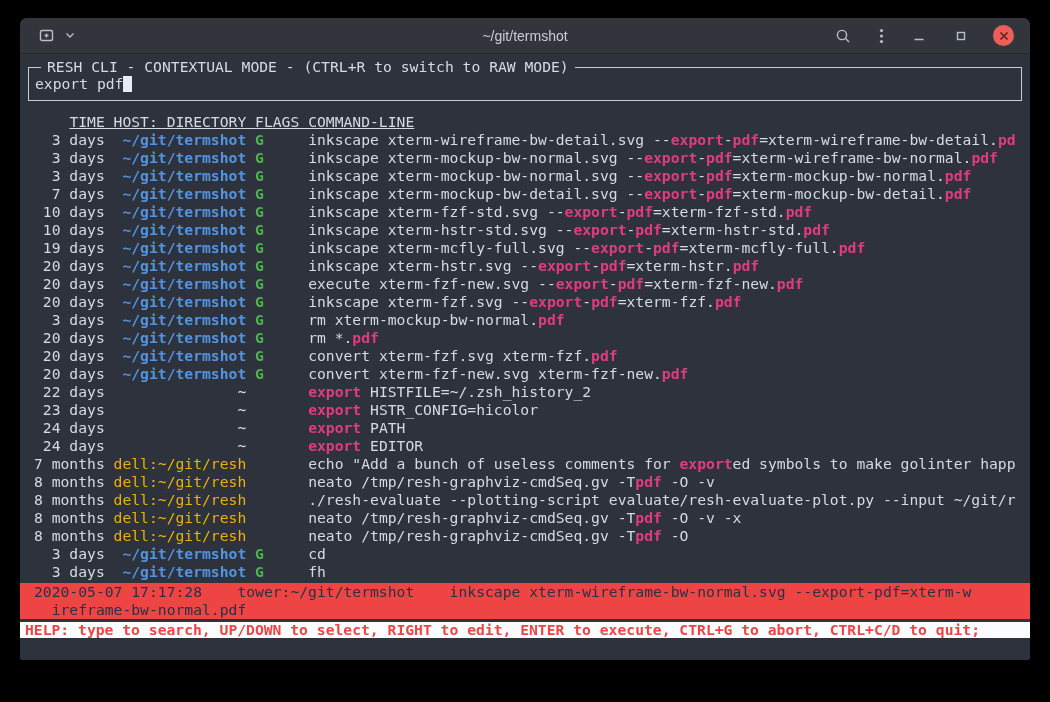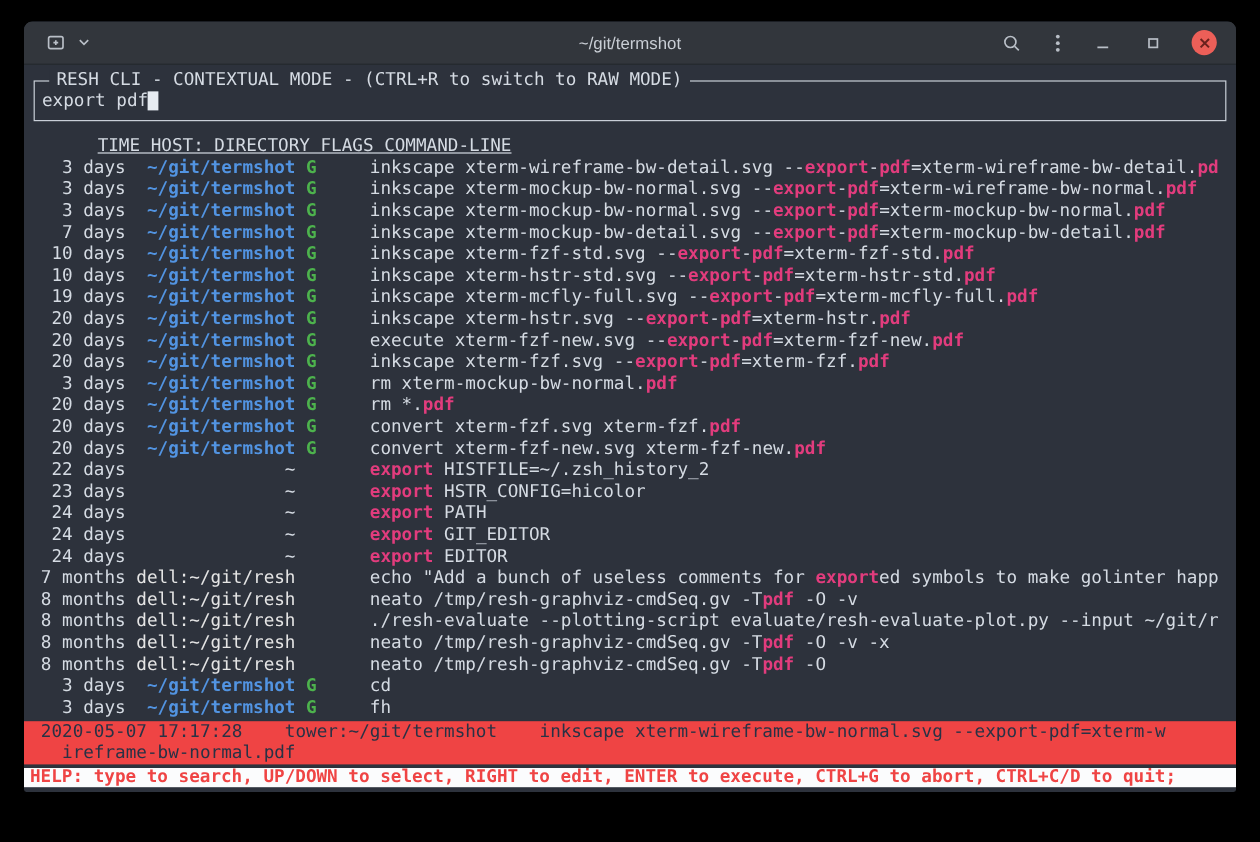--- a/index.html
+++ b/index.html
@@ -42,26 +42,26 @@
     margin: 0 8px; height: 34px; border: 1px solid #c9cfd8; position: relative;
     display: flex; align-items: center; padding: 0 6px;
   }
   .frame-label {
     position: absolute; top: -10px; left: 12px; background: #2d323c;
     padding: 0 6px; white-space: pre; line-height: 18px;
   }
   .query { display: inline-flex; align-items: center; white-space: pre; }
   .cursor { display: inline-block; width: 9px; height: 16px; background: #e7ecf2; }
 
-  .hdr { margin-top: 12px; padding-left: 14px; white-space: pre; height: 18px; margin-left: 12px; }
+  .hdr { margin-top: 12px; padding-left: 14px; white-space: pre; height: 18px; }
   .hdr .u { text-decoration: underline; }
 
   .row { padding-left: 14px; white-space: pre; height: 18px; overflow: hidden; }
   .h-local  { color: #5294e2; font-weight: bold; }
-  .h-remote { color: #e5e5e5; text-align: center; }
+  .h-remote { color: #eab308; text-align: center; }
   .h-home   { color: #d5dbe3; }
   .flag { color: #4db34d; font-weight: bold; }
   .m { color: #e23c7d; font-weight: bold; }
   .row.selected { background: #f1f2f4; color: #20252e; }
   .row.selected .m { color: #20252e; }
   .row.selected .h-local { color: #3a77d1; }
   .row.selected .flag { color: #2e9440; }
 
   .detail { margin-top: 2px; background: #ef4444; color: #283245; padding-left: 14px; }
   .detail-line { white-space: pre; height: 18px; overflow: hidden; }
@@ -145,21 +145,20 @@
         <div class="row"><span class="time"> 20 days</span> <span class="host h-local"> ~/git/termshot</span> <span class="flag">G    </span> <span>inkscape xterm-hstr.svg --</span><span class="m">export</span><span>-</span><span class="m">pdf</span><span>=xterm-hstr.</span><span class="m">pdf</span></div>
         <div class="row"><span class="time"> 20 days</span> <span class="host h-local"> ~/git/termshot</span> <span class="flag">G    </span> <span>execute xterm-fzf-new.svg --</span><span class="m">export</span><span>-</span><span class="m">pdf</span><span>=xterm-fzf-new.</span><span class="m">pdf</span></div>
         <div class="row"><span class="time"> 20 days</span> <span class="host h-local"> ~/git/termshot</span> <span class="flag">G    </span> <span>inkscape xterm-fzf.svg --</span><span class="m">export</span><span>-</span><span class="m">pdf</span><span>=xterm-fzf.</span><span class="m">pdf</span></div>
         <div class="row"><span class="time">  3 days</span> <span class="host h-local"> ~/git/termshot</span> <span class="flag">G    </span> <span>rm xterm-mockup-bw-normal.</span><span class="m">pdf</span></div>
         <div class="row"><span class="time"> 20 days</span> <span class="host h-local"> ~/git/termshot</span> <span class="flag">G    </span> <span>rm *.</span><span class="m">pdf</span></div>
         <div class="row"><span class="time"> 20 days</span> <span class="host h-local"> ~/git/termshot</span> <span class="flag">G    </span> <span>convert xterm-fzf.svg xterm-fzf.</span><span class="m">pdf</span></div>
         <div class="row"><span class="time"> 20 days</span> <span class="host h-local"> ~/git/termshot</span> <span class="flag">G    </span> <span>convert xterm-fzf-new.svg xterm-fzf-new.</span><span class="m">pdf</span></div>
         <div class="row"><span class="time"> 22 days</span> <span class="host h-home">              ~</span> <span class="flag">     </span> <span class="m">export</span><span> HISTFILE=~/.zsh_history_2</span></div>
         <div class="row"><span class="time"> 23 days</span> <span class="host h-home">              ~</span> <span class="flag">     </span> <span class="m">export</span><span> HSTR_CONFIG=hicolor</span></div>
         <div class="row"><span class="time"> 24 days</span> <span class="host h-home">              ~</span> <span class="flag">     </span> <span class="m">export</span><span> PATH</span></div>
-        <div class="row"><span class="time"> 24 days</span> <span class="host h-home">              ~</span> <span class="flag">     </span> <span class="m">export</span><span> GIT_EDITOR</span></div>
         <div class="row"><span class="time"> 24 days</span> <span class="host h-home">              ~</span> <span class="flag">     </span> <span class="m">export</span><span> EDITOR</span></div>
         <div class="row"><span class="time">7 months</span> <span class="host h-remote">dell:~/git/resh</span> <span class="flag">     </span> <span>echo "Add a bunch of useless comments for </span><span class="m">export</span><span>ed symbols to make golinter happ</span></div>
         <div class="row"><span class="time">8 months</span> <span class="host h-remote">dell:~/git/resh</span> <span class="flag">     </span> <span>neato /tmp/resh-graphviz-cmdSeq.gv -T</span><span class="m">pdf</span><span> -O -v</span></div>
         <div class="row"><span class="time">8 months</span> <span class="host h-remote">dell:~/git/resh</span> <span class="flag">     </span> <span>./resh-evaluate --plotting-script evaluate/resh-evaluate-plot.py --input ~/git/r</span></div>
         <div class="row"><span class="time">8 months</span> <span class="host h-remote">dell:~/git/resh</span> <span class="flag">     </span> <span>neato /tmp/resh-graphviz-cmdSeq.gv -T</span><span class="m">pdf</span><span> -O -v -x</span></div>
         <div class="row"><span class="time">8 months</span> <span class="host h-remote">dell:~/git/resh</span> <span class="flag">     </span> <span>neato /tmp/resh-graphviz-cmdSeq.gv -T</span><span class="m">pdf</span><span> -O</span></div>
         <div class="row"><span class="time">  3 days</span> <span class="host h-local"> ~/git/termshot</span> <span class="flag">G    </span> <span>cd</span></div>
         <div class="row"><span class="time">  3 days</span> <span class="host h-local"> ~/git/termshot</span> <span class="flag">G    </span> <span>fh</span></div>
       </div>
 

